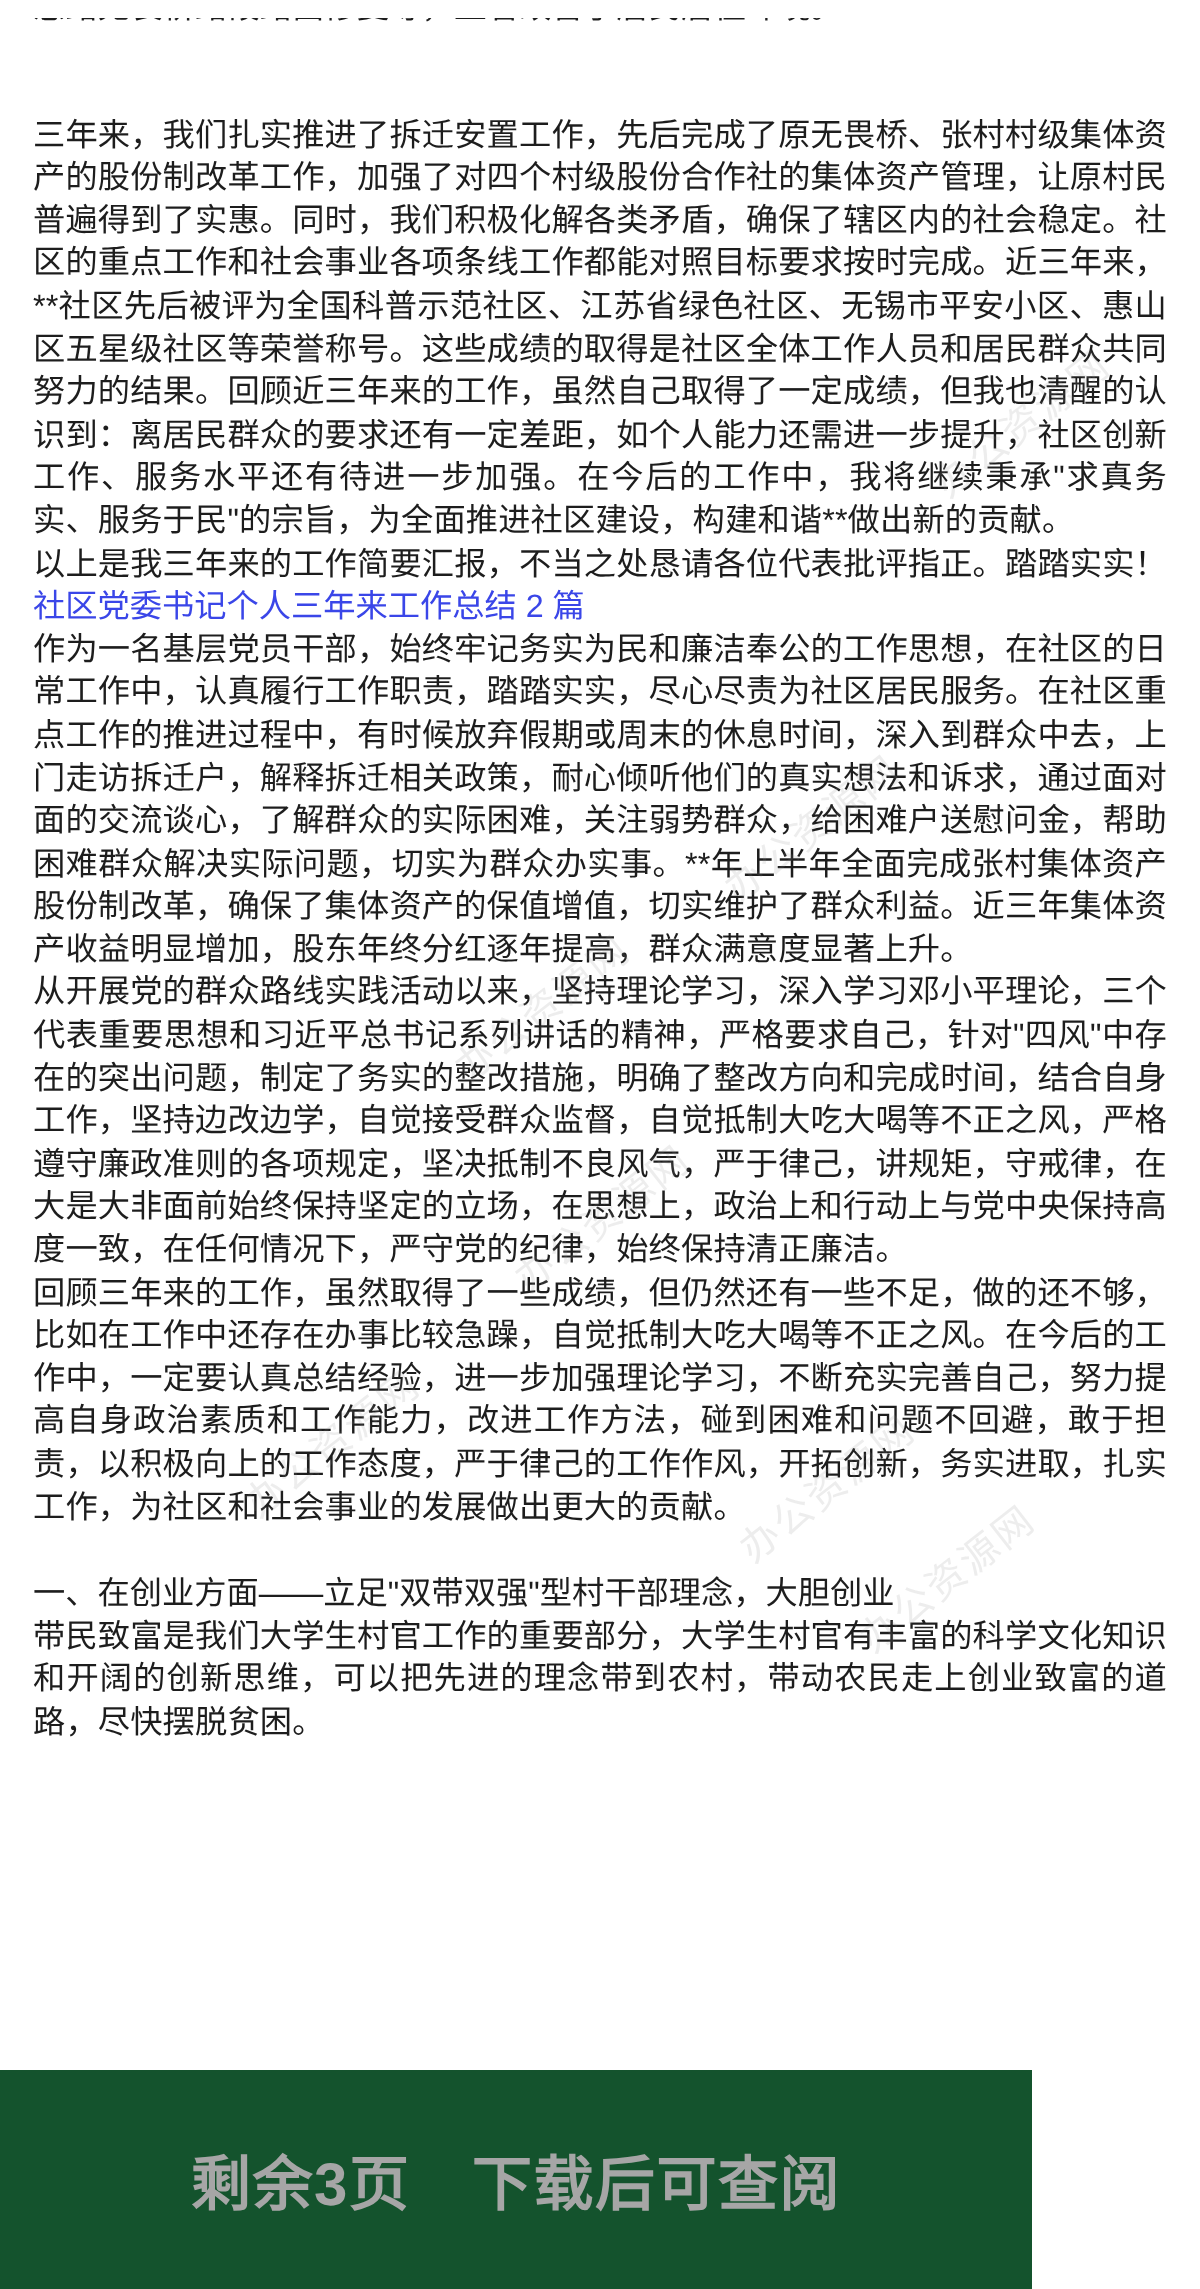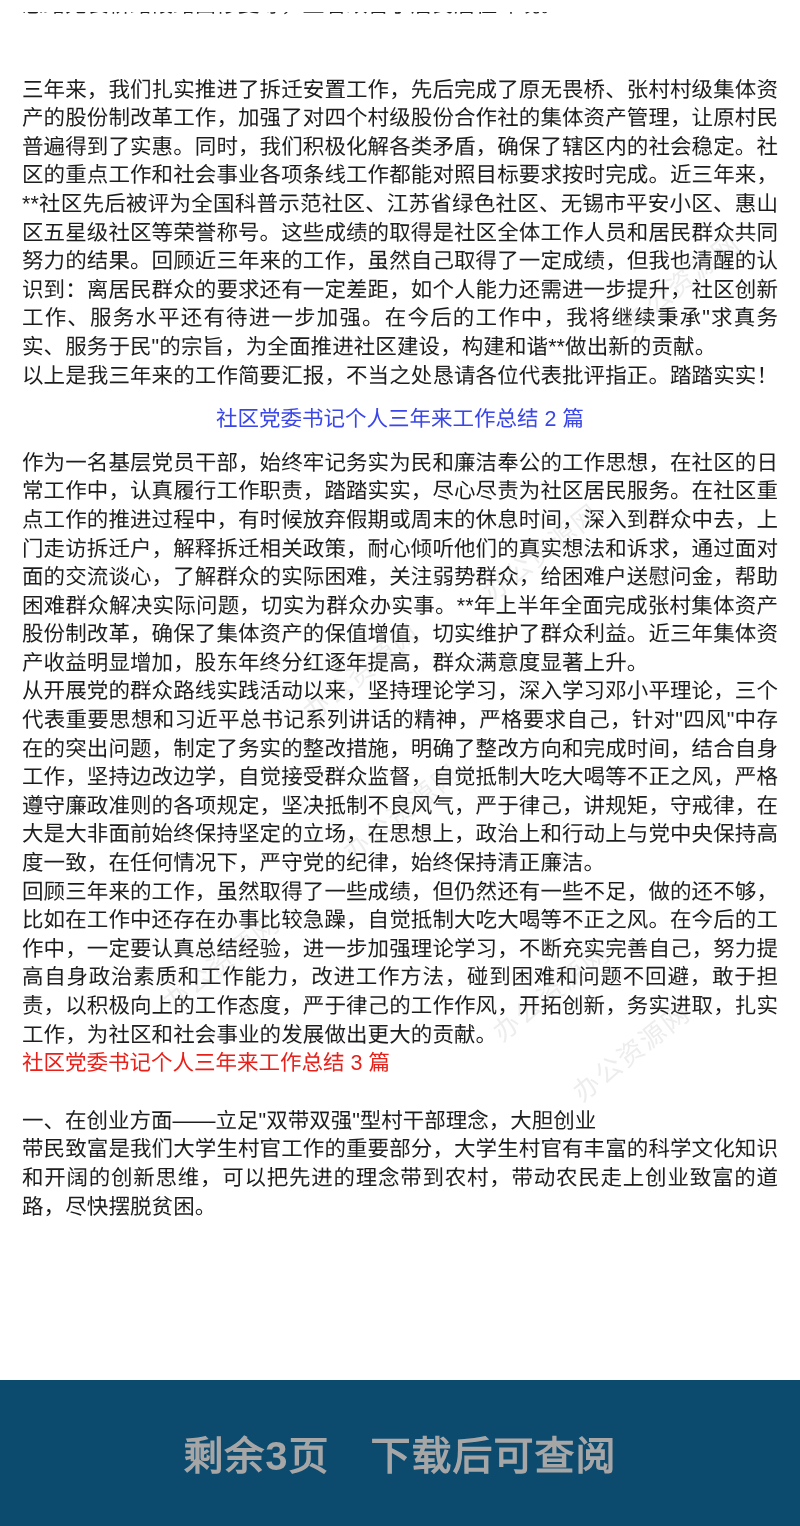--- a/index.html
+++ b/index.html
@@ -52,23 +52,23 @@
     
     margin-top: -21px;
   }
 
   .spacer-lg { height: 56px; }
   .spacer-md { height: 29px; }
 
   .heading-link {
     font-size: 21.5px;
     line-height: 28.6px;
-    margin: 15px;
+    margin: 0;
     color: #3a46e8;
-    text-align: center;
+    text-align: left;
     cursor: pointer;
     word-break: break-all;
   }
 
   .heading-red {
     font-size: 21.5px;
     line-height: 28.6px;
     margin: 0;
     color: #e8201a;
     text-align: left;
@@ -111,23 +111,23 @@
   .wm-d { left: 150px; top: 930px; }
   .wm-e { left: 480px; top: 960px; }
   .wm-f { left: 560px; top: 1020px; }
   .wm-g { left: 610px; top: 250px; }
 
   
   .paywall {
     position: absolute;
     left: 0;
     top: 1380px;
-    width: 800px;
+    width: 688px;
     height: 146px;
-    background: #0c4a6e;
+    background: #14532d;
     display: flex;
     align-items: center;
     justify-content: center;
   }
   .paywall-text {
     font-size: 40px;
     font-weight: bold;
     color: #a6a6a6;
     letter-spacing: 1px;
     font-family: "Liberation Sans", "DejaVu Sans", sans-serif;
@@ -151,21 +151,20 @@
 
     <p class="heading-link">社区党委书记个人三年来工作总结 2 篇</p>
 
 
     <p class="para">作为一名基层党员干部，始终牢记务实为民和廉洁奉公的工作思想，在社区的日常工作中，认真履行工作职责，踏踏实实，尽心尽责为社区居民服务。在社区重点工作的推进过程中，有时候放弃假期或周末的休息时间，深入到群众中去，上门走访拆迁户，解释拆迁相关政策，耐心倾听他们的真实想法和诉求，通过面对面的交流谈心，了解群众的实际困难，关注弱势群众，给困难户送慰问金，帮助困难群众解决实际问题，切实为群众办实事。**年上半年全面完成张村集体资产股份制改革，确保了集体资产的保值增值，切实维护了群众利益。近三年集体资产收益明显增加，股东年终分红逐年提高，群众满意度显著上升。</p>
 
     <p class="para">从开展党的群众路线实践活动以来，坚持理论学习，深入学习邓小平理论，三个代表重要思想和习近平总书记系列讲话的精神，严格要求自己，针对"四风"中存在的突出问题，制定了务实的整改措施，明确了整改方向和完成时间，结合自身工作，坚持边改边学，自觉接受群众监督，自觉抵制大吃大喝等不正之风，严格遵守廉政准则的各项规定，坚决抵制不良风气，严于律己，讲规矩，守戒律，在大是大非面前始终保持坚定的立场，在思想上，政治上和行动上与党中央保持高度一致，在任何情况下，严守党的纪律，始终保持清正廉洁。</p>
 
     <p class="para">回顾三年来的工作，虽然取得了一些成绩，但仍然还有一些不足，做的还不够，比如在工作中还存在办事比较急躁，自觉抵制大吃大喝等不正之风。在今后的工作中，一定要认真总结经验，进一步加强理论学习，不断充实完善自己，努力提高自身政治素质和工作能力，改进工作方法，碰到困难和问题不回避，敢于担责，以积极向上的工作态度，严于律己的工作作风，开拓创新，务实进取，扎实工作，为社区和社会事业的发展做出更大的贡献。</p>
 
-    <p class="heading-red">社区党委书记个人三年来工作总结 3 篇</p>
 
 
     <div class="spacer-md"></div>
 
     <p class="section-title">一、在创业方面——立足"双带双强"型村干部理念，大胆创业</p>
 
     <p class="para">带民致富是我们大学生村官工作的重要部分，大学生村官有丰富的科学文化知识和开阔的创新思维，可以把先进的理念带到农村，带动农民走上创业致富的道路，尽快摆脱贫困。</p>
 
   </div>
 

